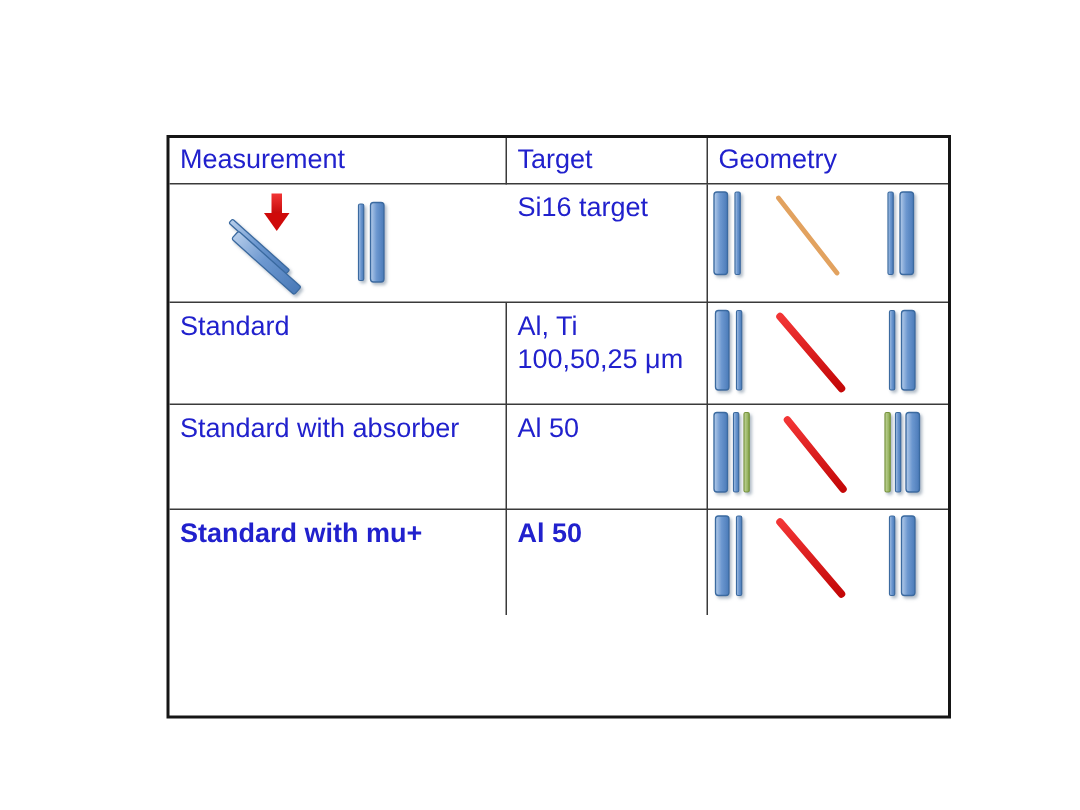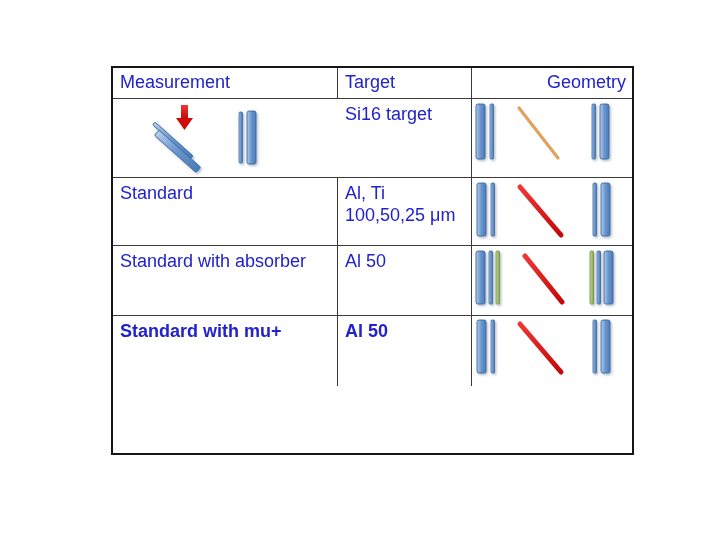--- a/index.html
+++ b/index.html
@@ -1,39 +1,39 @@
 <!DOCTYPE html>
 <html><head>
 <meta charset="utf-8">
 <style>
   html,body{margin:0;padding:0;background:#fff;}
   #slide{
     position:relative;width:720px;height:540px;background:#ffffff;overflow:hidden;
     font-family:"Liberation Sans", sans-serif;
   }
   .tbl{
-    position:absolute;left:111px;top:66px;
+    position:absolute;left:111px;top:90px;
     display:grid;
     grid-template-columns:225px 134px 160px;
     grid-template-rows:31px 79px 68px 70px 70px 67px;
     border:2px solid #161616;
     background:#fff;
   }
   .cell{
     box-sizing:border-box;
     border-right:1px solid #3a3a3a;
     border-bottom:1px solid #3a3a3a;
     color:#2121cd;
     font-size:18px;
     line-height:22px;
     padding:4px 6px 0 7px;
     overflow:hidden;
     white-space:nowrap;
   }
-  .cell.lastcol{border-right:none;text-align:right;}
+  .cell.lastcol{border-right:none;}
   .cell.lastrow{border-bottom:none;font-weight:bold;}
   .cell.head{padding-top:3px;}
   .geom{position:relative;padding:0;}
   .geom svg{position:absolute;left:0;top:0;}
 </style>
 </head>
 <body>
 
 <div id="slide">
 

